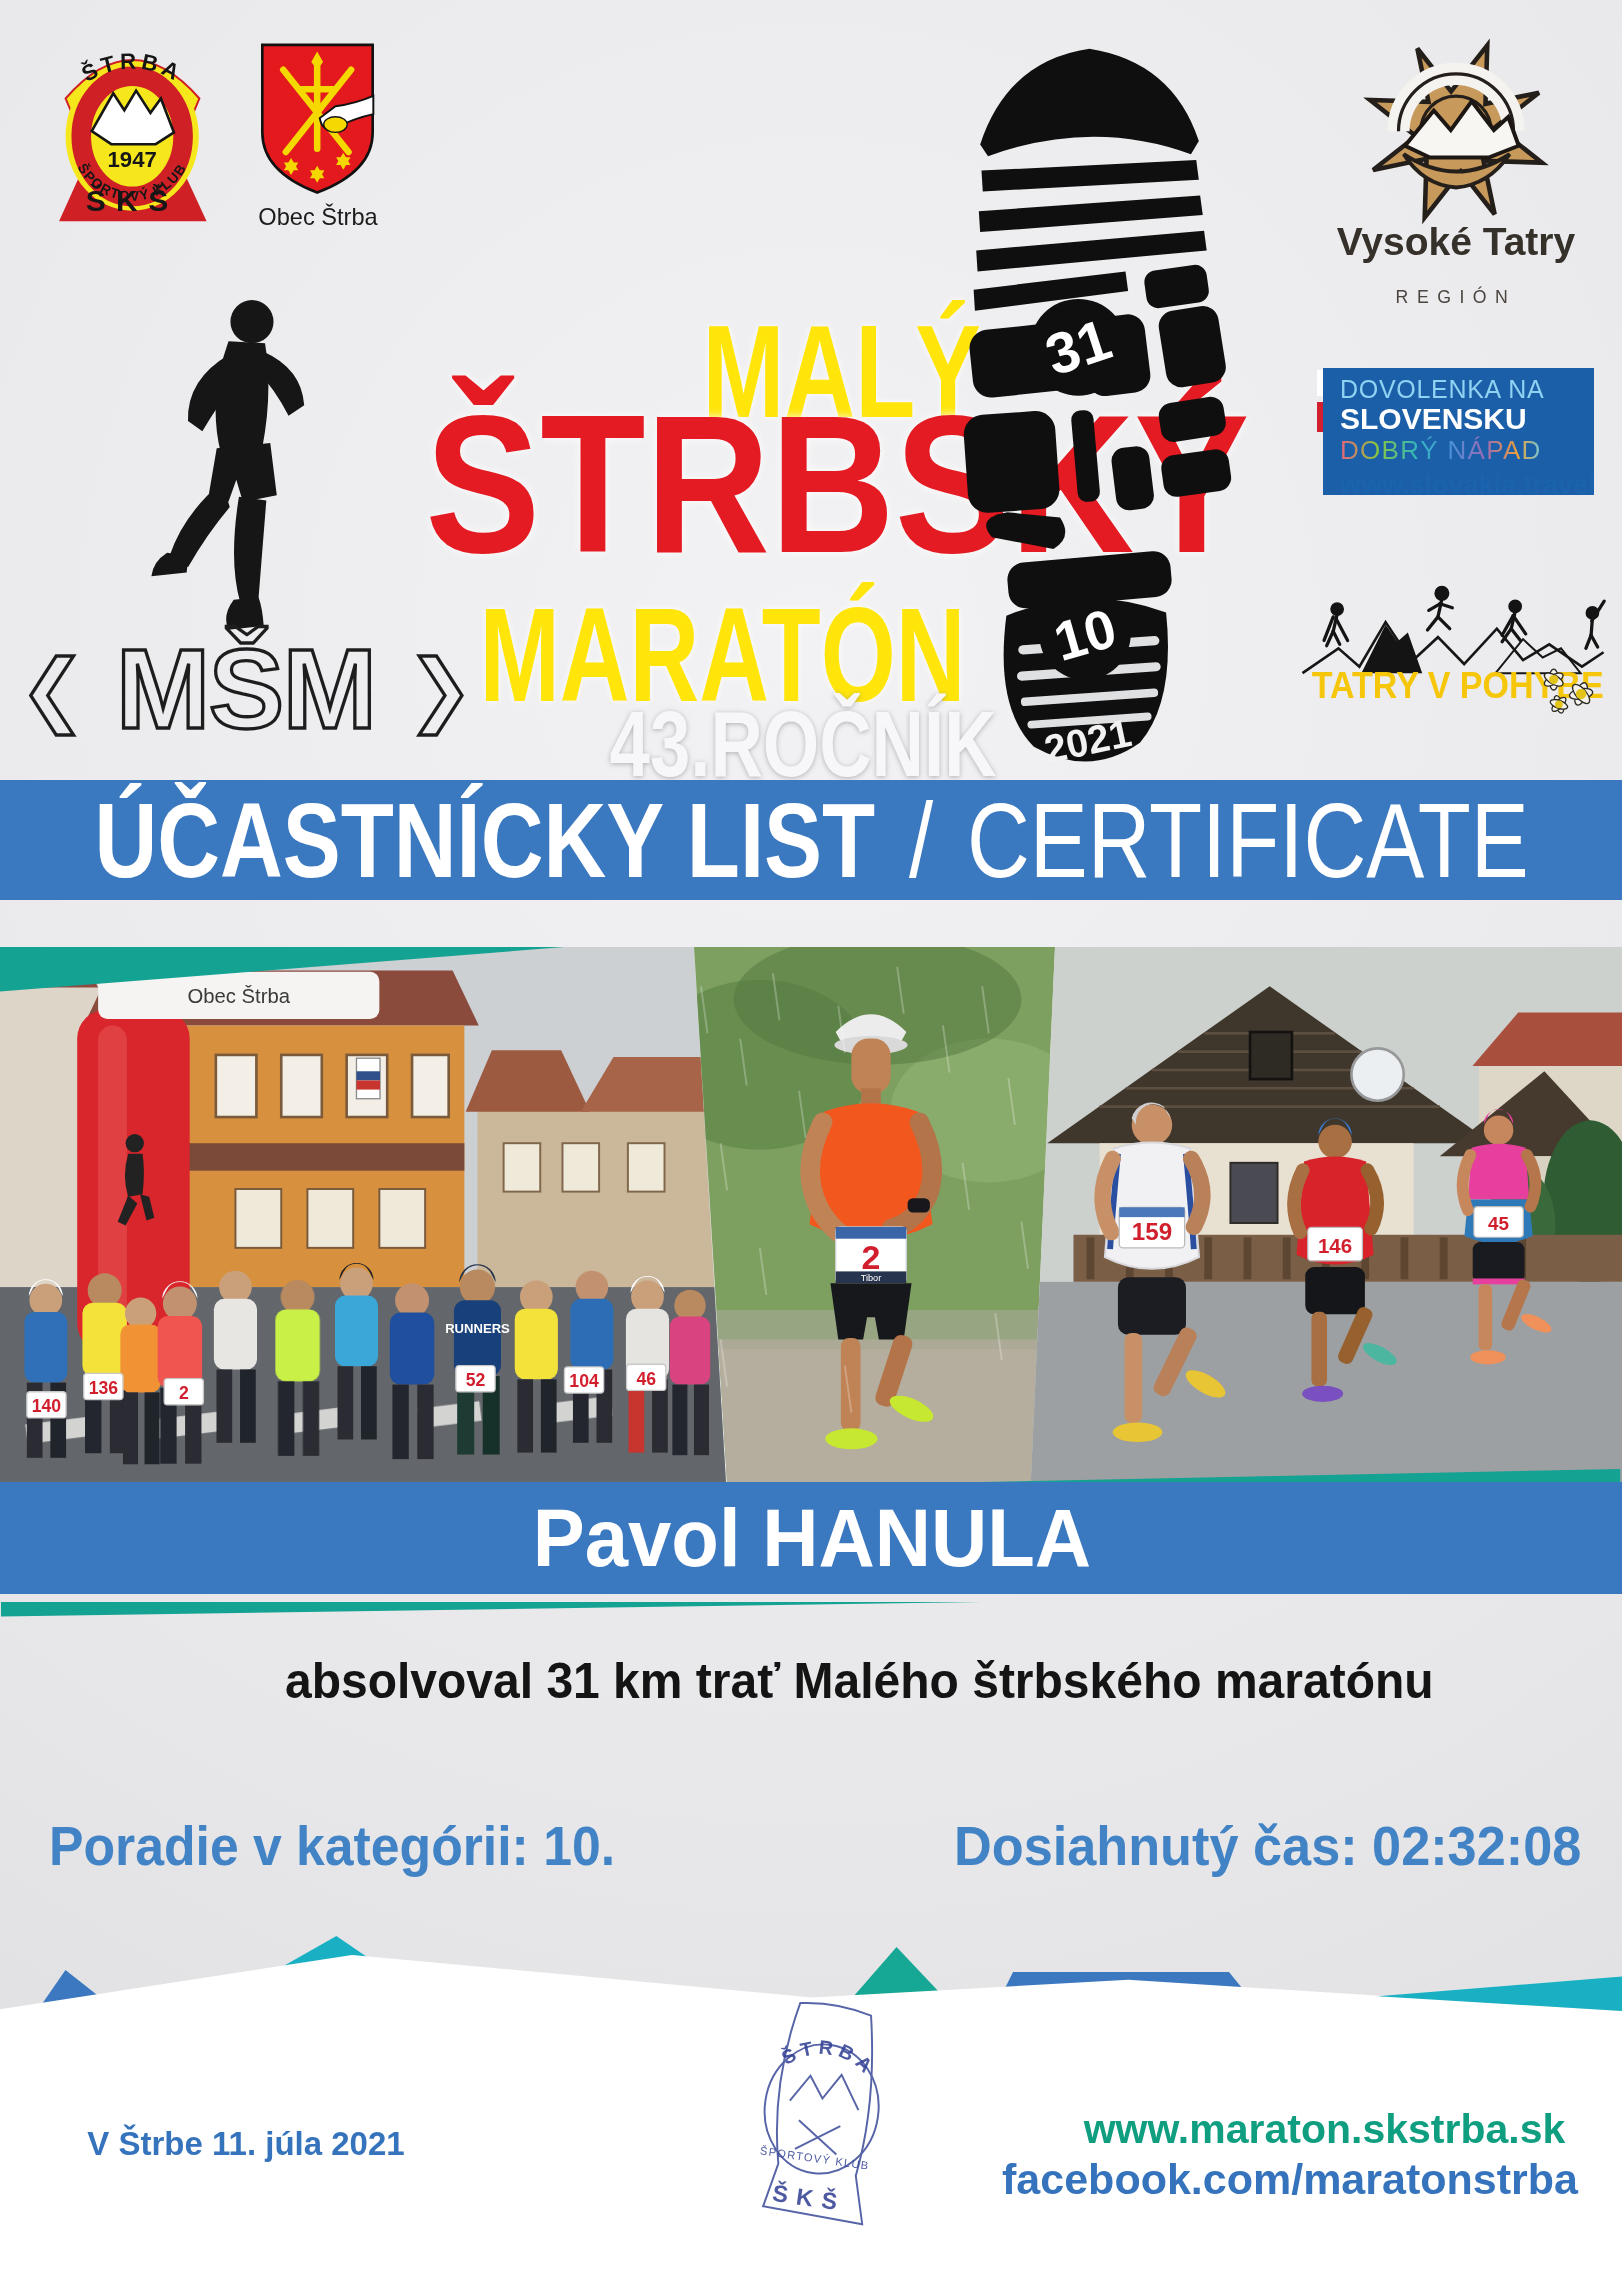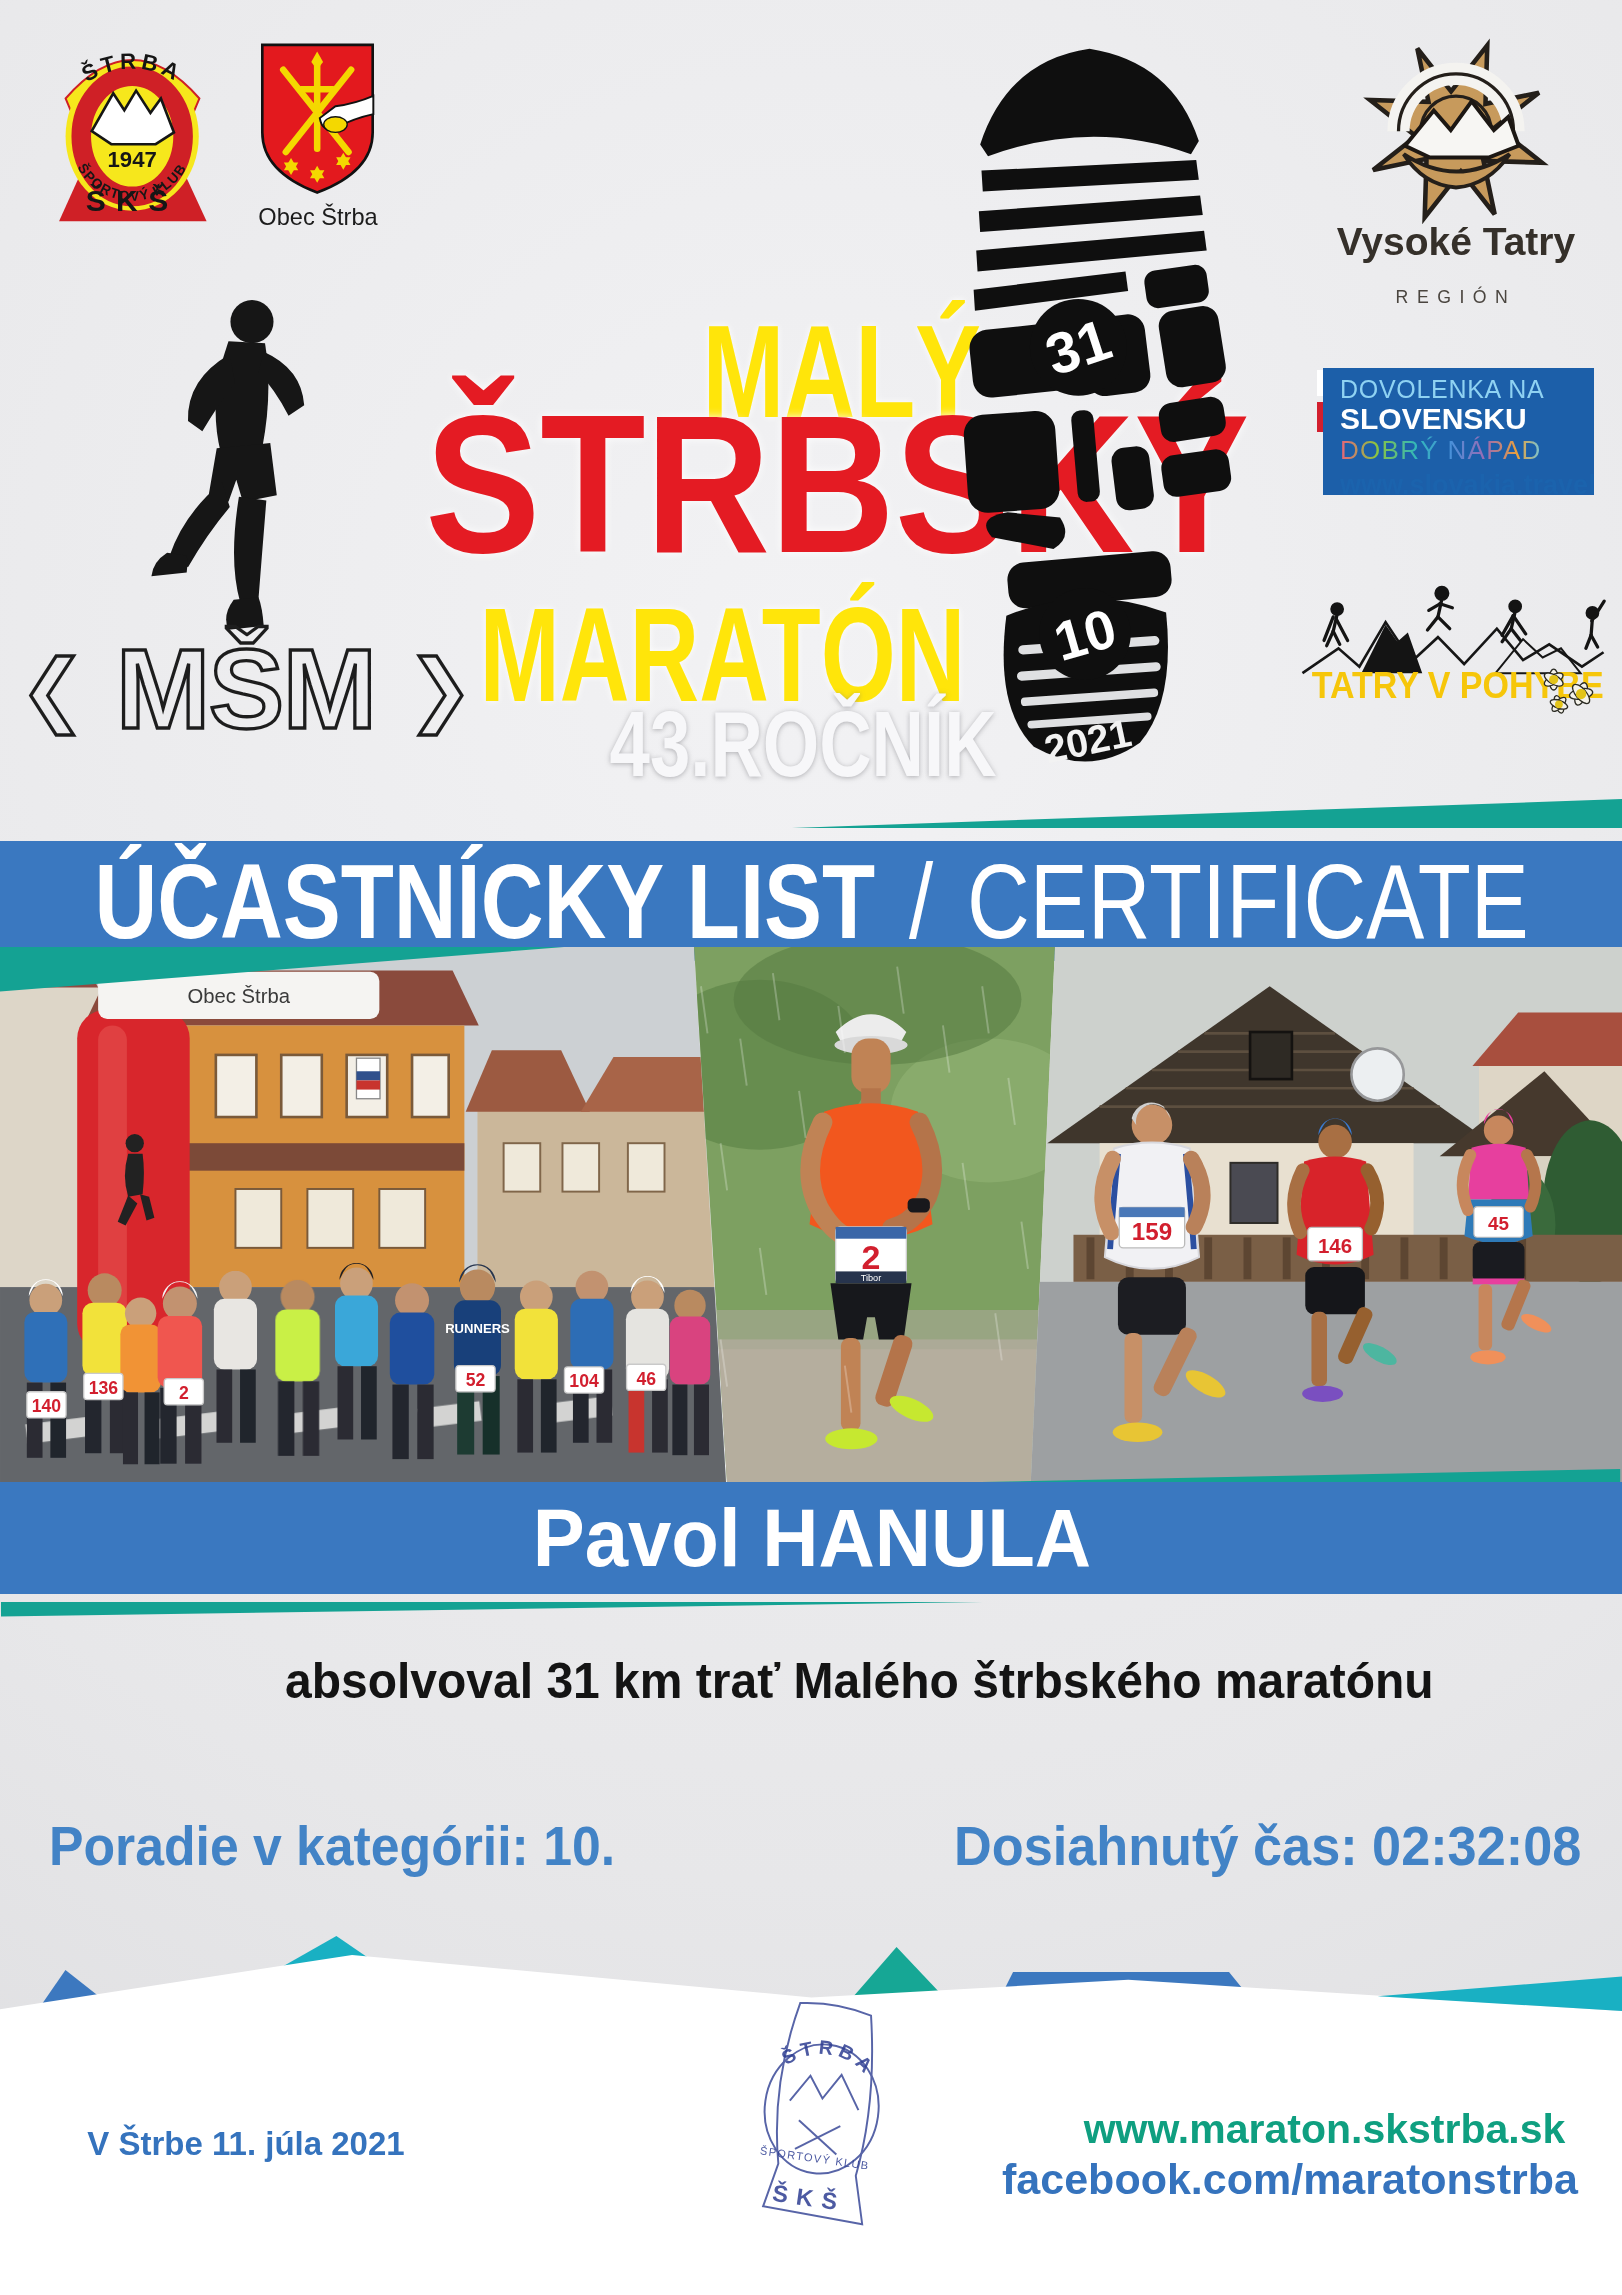--- a/index.html
+++ b/index.html
@@ -232,21 +232,21 @@
         <ellipse rx="6" ry="14" transform="rotate(110)"></ellipse>
           </g>
           <circle r="6" fill="#e3c419"></circle>
         </g>
     </g>
   </svg>
 
   <svg class="abs" style="left:0;top:797px" width="1623" height="31" viewBox="0 0 2480 47">
     <polygon points="1210,47 2480,3 2480,47" fill="#14a293"></polygon>
   </svg>
-  <div class="band" style="top:841px;height:120px">
+  <div class="band" style="top:780px;height:120px">
     <div class="inner nowrap" style="transform:scaleX(.82);font-size:106px;line-height:1">
       <span class="band1-sk">ÚČASTNÍCKY LIST</span>
       <span class="band1-en" style="margin:0 11.8px">/</span>
       <span class="band1-en">CERTIFICATE</span>
     </div>
   </div>
 
   <svg class="abs" style="left:0;top:947px;clip-path:polygon(0 0,694px 0,726px 535px,0 535px)" width="726" height="535" viewBox="0 0 1110 818">
     <rect width="1110" height="818" fill="#ccd0d3"></rect>
     <rect x="0" y="60" width="150" height="460" fill="#ddd6c8"></rect>

